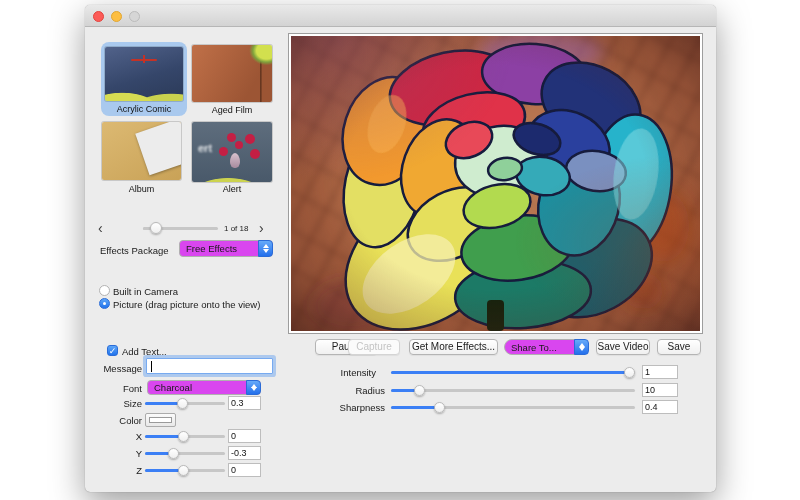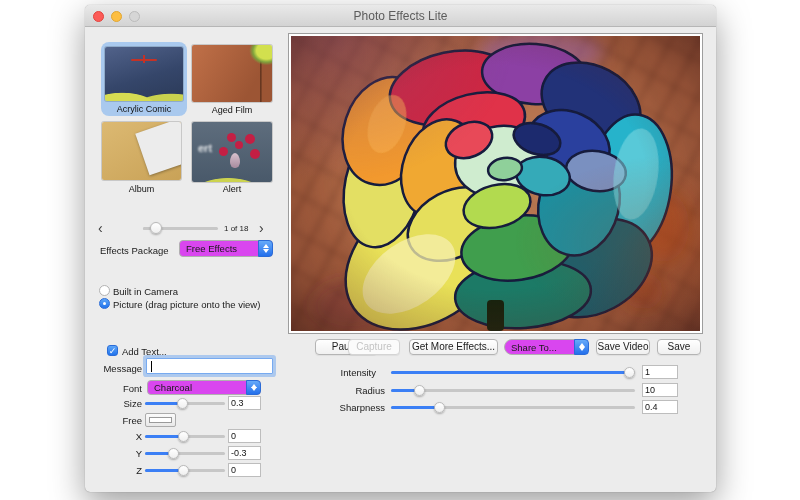--- a/index.html
+++ b/index.html
@@ -127,21 +127,20 @@
 </style>
 </head>
 <body>
 
 <div class="win">
 
   <div class="titlebar">
     <span class="light red"></span>
     <span class="light yellow"></span>
     <span class="light off"></span>
-    <div class="title">Photo Effects Lite</div>
   </div>
 
   <div class="selbox"></div>
 
   <div class="thumb t-acrylic" style="left:20px; top:42px; width:78px; height:54px;">
     <span class="wing"></span>
     <span class="wing2"></span>
     <span class="bud"></span>
   </div>
   <div class="tlabel" style="left:16px; top:99px; width:86px;">Acrylic Comic</div>
@@ -206,21 +205,21 @@
   </div>
 
   <div class="rlabel" style="left:15px; top:393px; width:42px;">Size</div>
   <div class="slider" style="left:60px; top:392px; width:80px;">
     <span class="s-track"></span>
       <span class="s-fill" style="width: 47%;"></span>
     <span class="s-thumb" style="left: 47%;"></span>
   </div>
   <input class="vbox" style="left: 143px; top: 391px;" value="0.3">
 
-  <div class="rlabel" style="left:15px; top:410px; width:42px;">Free</div>
+  <div class="rlabel" style="left:15px; top:410px; width:42px;">Color</div>
   <div class="cwell" style="left:60px; top:408px;">
     <span class="swatch"></span>
   </div>
 
   <div class="rlabel" style="left:15px; top:426px; width:42px;">X</div>
   <div class="slider" style="left:60px; top:425px; width:80px;">
     <span class="s-track"></span>
       <span class="s-fill" style="width: 49%;"></span>
     <span class="s-thumb" style="left: 49%;"></span>
   </div>

